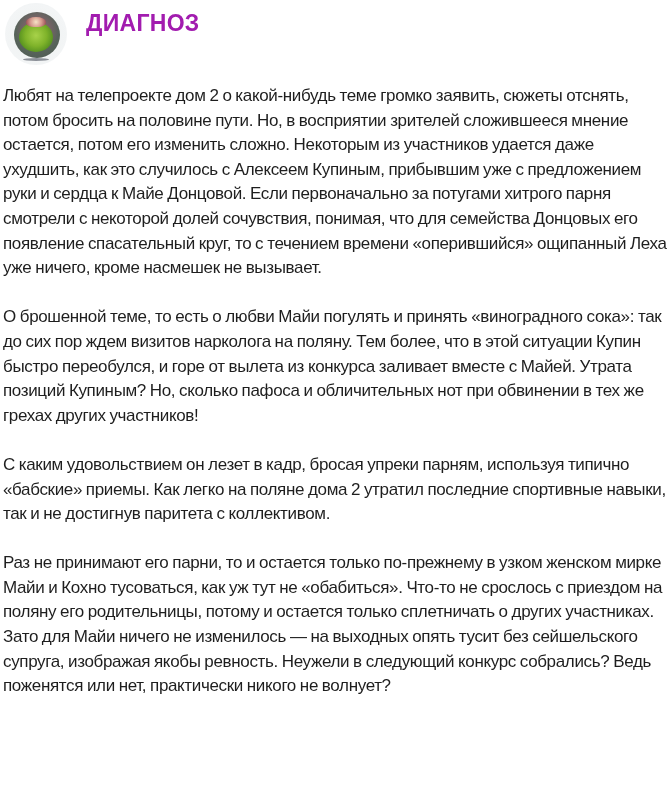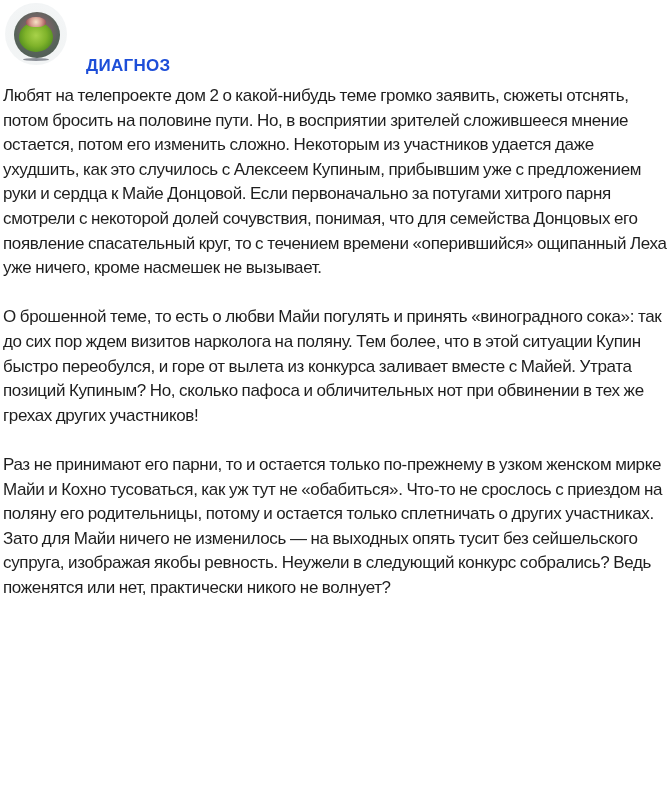--- a/index.html
+++ b/index.html
@@ -69,24 +69,23 @@
       border-radius: 50%;
       background: #4a4f5a;
       opacity: 0.6;
     }
     .group-name {
       position: absolute;
       left: 86px;
       top: 10px;
       font-family: "Liberation Sans", "DejaVu Sans", sans-serif;
       font-weight: bold;
-      font-size: 17px;
+      font-size: 23px;
       letter-spacing: 0.3px;
-      color: #1d4ed8;
-      margin-top: 46px;
+      color: #a21caf;
     }
     .post {
       position: absolute;
       left: 3px;
       top: 84px;
       width: 664px;
       font-family: "Liberation Sans", "DejaVu Sans", sans-serif;
       font-size: 17px;
       line-height: 24.6px;
       color: #1e1e1e;
@@ -109,14 +108,15 @@
     <div class="globe"></div>
     <div class="house"></div>
     <div class="shadow"></div>
   </div>
   <a class="group-name">ДИАГНОЗ</a>
 </div>
 
 <div class="post">
   <p>Любят на телепроекте дом 2 о какой-нибудь теме громко заявить, сюжеты отснять, потом бросить на половине пути. Но, в восприятии зрителей сложившееся мнение остается, потом его изменить сложно. Некоторым из участников удается даже ухудшить, как это случилось с Алексеем Купиным, прибывшим уже с предложением руки и сердца к Майе Донцовой. Если первоначально за потугами хитрого парня смотрели с некоторой долей сочувствия, понимая, что для семейства Донцовых его появление спасательный круг, то с течением времени «оперившийся» ощипанный Леха уже ничего, кроме насмешек не вызывает.</p>
   <p>О брошенной теме, то есть о любви Майи погулять и принять «виноградного сока»: так до сих пор ждем визитов нарколога на поляну. Тем более, что в этой ситуации Купин быстро переобулся, и горе от вылета из конкурса заливает вместе с Майей. Утрата позиций Купиным? Но, сколько пафоса и обличительных нот при обвинении в тех же грехах других участников!</p>
+  <p>С каким удовольствием он лезет в кадр, бросая упреки парням, используя типично «бабские» приемы. Как легко на поляне дома 2 утратил последние спортивные навыки, так и не достигнув паритета с коллективом.</p>
   <p>Раз не принимают его парни, то и остается только по-прежнему в узком женском мирке Майи и Кохно тусоваться, как уж тут не «обабиться». Что-то не срослось с приездом на поляну его родительницы, потому и остается только сплетничать о других участниках. Зато для Майи ничего не изменилось — на выходных опять тусит без сейшельского супруга, изображая якобы ревность. Неужели в следующий конкурс собрались? Ведь поженятся или нет, практически никого не волнует?</p>
 </div>
 
 </body></html>

